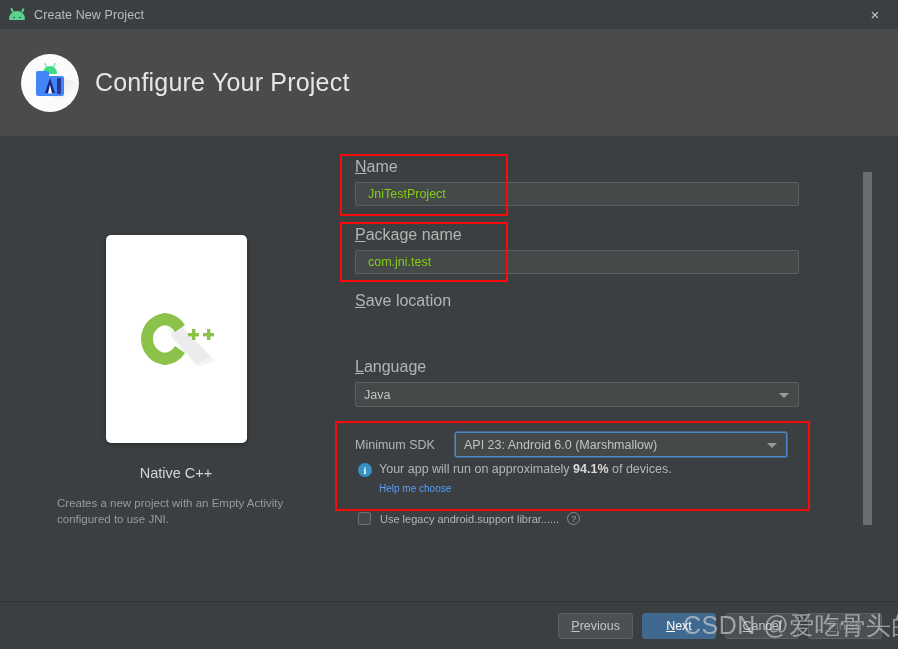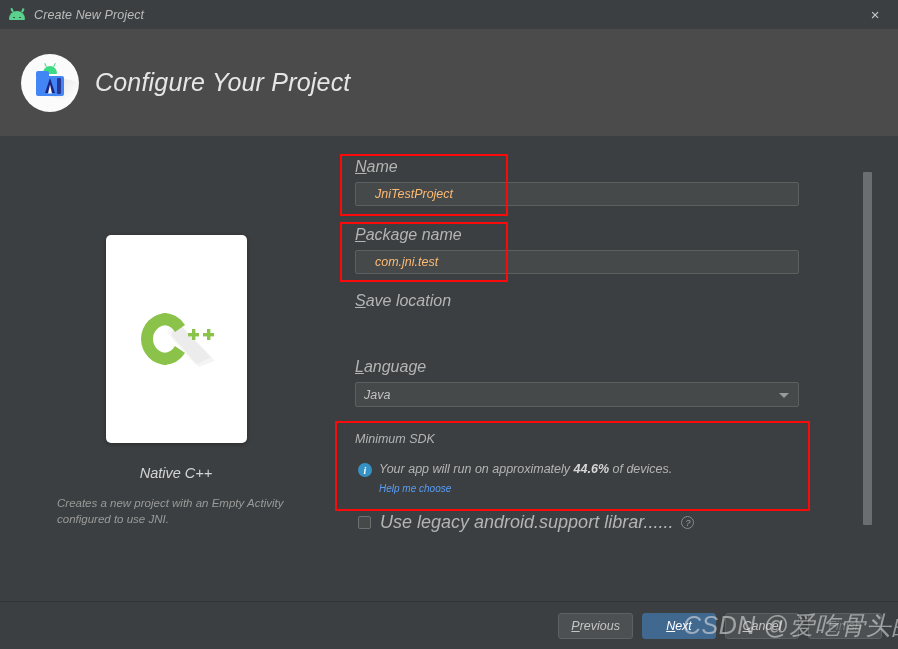--- a/index.html
+++ b/index.html
@@ -8,21 +8,20 @@
     width: 898px; height: 649px;
     overflow: hidden;
     background: #3c3f41;
     font-family: "Liberation Sans", sans-serif;
     -webkit-font-smoothing: antialiased;
   }
   #app {
     position: relative;
     width: 898px; height: 649px;
     background: #3c3f41;
-    font-style: italic;
   }
 
   
   .titlebar {
     position: absolute; left: 0; top: 0;
     width: 898px; height: 29px;
     background: #3c3f41;
     display: flex; align-items: center;
   }
   .titlebar-icon {
@@ -202,24 +201,24 @@
     margin-bottom: 6px;
     display: block;
   }
   .field-label u { text-decoration: underline; }
 
   .textinput {
     width: 444px; height: 24px;
     background: #45494a;
     border: 1px solid #5e6060;
     border-radius: 2px;
-    color: #fdba74;
+    color: #84cc16;
     font-family: "Liberation Sans", sans-serif;
     font-size: 12.5px;
-    padding: 0 19px;
+    padding: 0 12px;
     line-height: 22px;
     display: flex; align-items: center;
     position: relative;
   }
   .textinput.with-browse { padding-right: 28px; }
   .browse-icon {
     position: absolute;
     right: 7px; top: 50%;
     transform: translateY(-50%);
     width: 14px; height: 11px;
@@ -306,21 +305,21 @@
     width: 13px; height: 13px;
     border: 1px solid #6d6f70;
     border-radius: 2px;
     background: #45494a;
     margin-right: 9px;
     cursor: pointer;
     flex: none;
   }
   .checkbox-label {
     color: #b4b4b4;
-    font-size: 18px;
+    font-size: 11px;
     margin-right: 8px;
   }
   .qmark {
     width: 13px; height: 13px;
     border: 1px solid #888a8b;
     border-radius: 50%;
     color: #9fa1a2;
     font-size: 9px;
     display: flex; align-items: center; justify-content: center;
     cursor: pointer;
@@ -464,25 +463,29 @@
       <div class="field" style="left:15px; top:222px;">
         <label class="field-label"><u>L</u><span>anguage</span></label>
         <div class="combo">
           <span>Java</span>
           <span class="arrow"></span>
         </div>
       </div>
 
       <div class="sdk-row">
         <span class="sdk-label">Minimum SDK</span>
+        <div class="combo sdk-combo focused">
+          <span>API 23: Android 6.0 (Marshmallow)</span>
+          <span class="arrow"></span>
+        </div>
       </div>
 
       <div class="sdk-note">
         <span class="info-icon">i</span>
-        <span><span>Your app will run on approximately </span><b>44.6%</b><span> of devices.</span></span>
+        <span><span>Your app will run on approximately </span><b>94.1%</b><span> of devices.</span></span>
       </div>
 
       <div class="help-link">Help me choose</div>
 
       <div class="checkbox-row">
         <div class="checkbox"></div>
         <span class="checkbox-label">Use legacy android.support librar......</span>
         <span class="qmark">?</span>
       </div>
 

